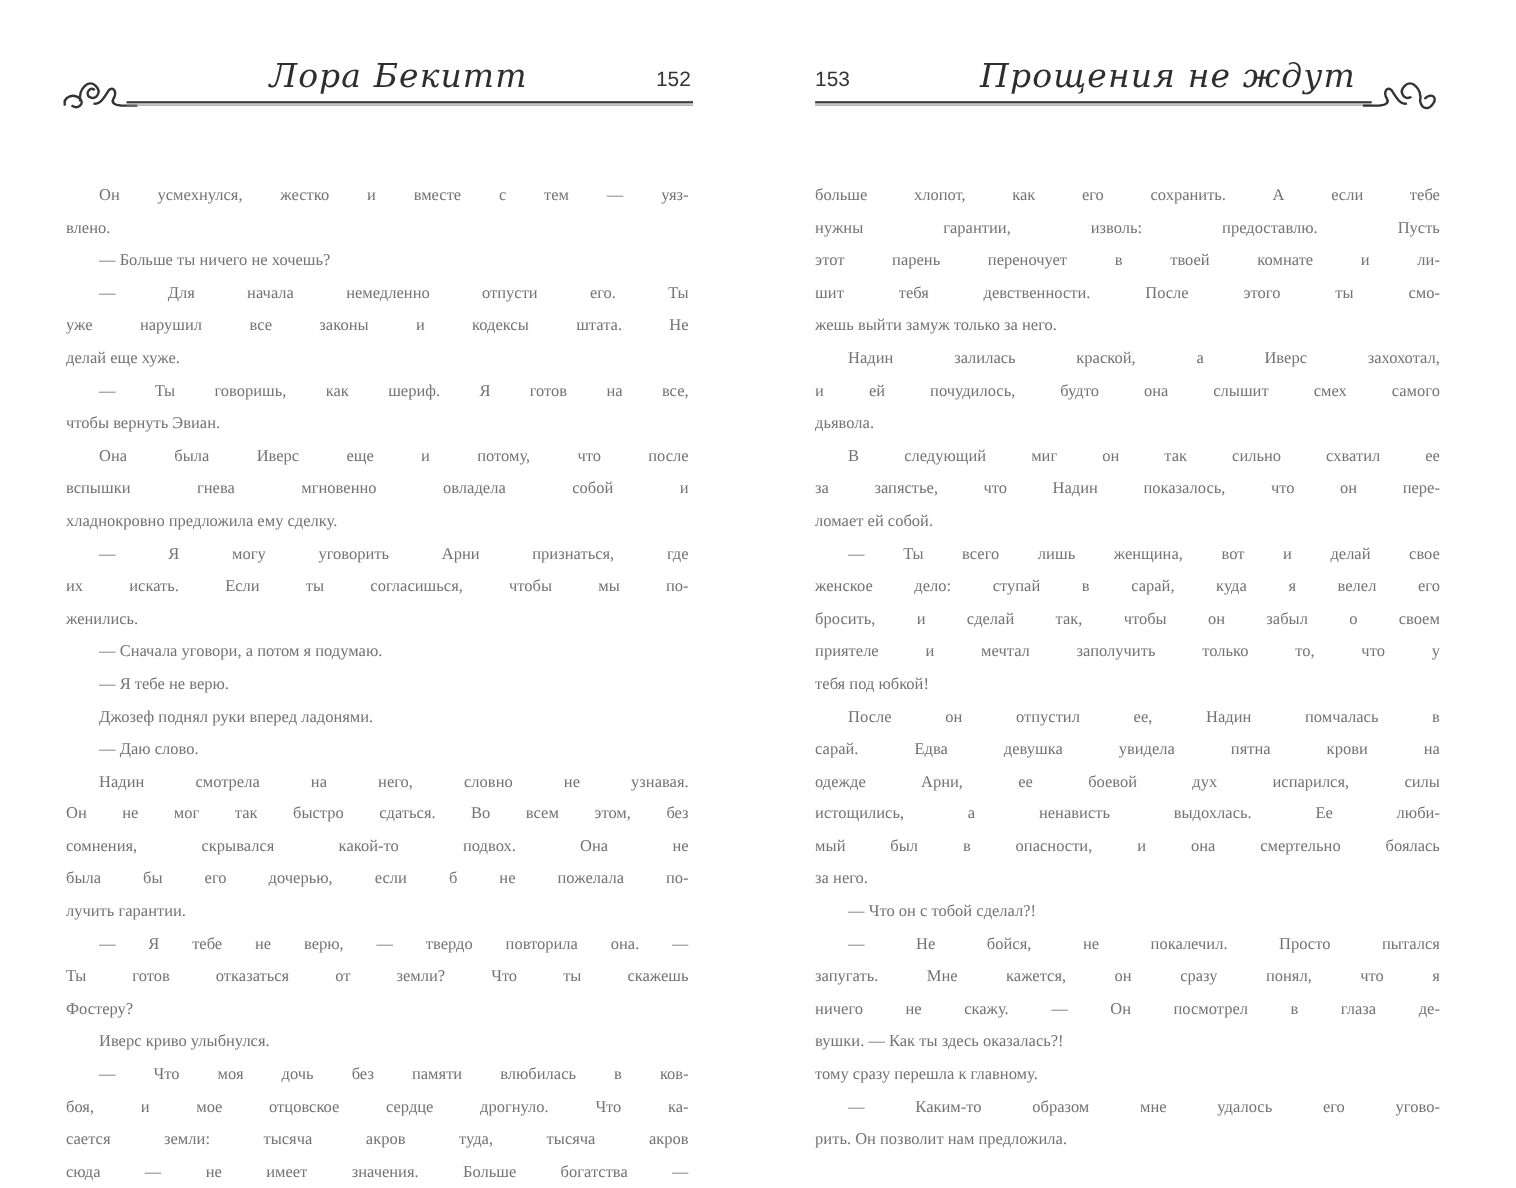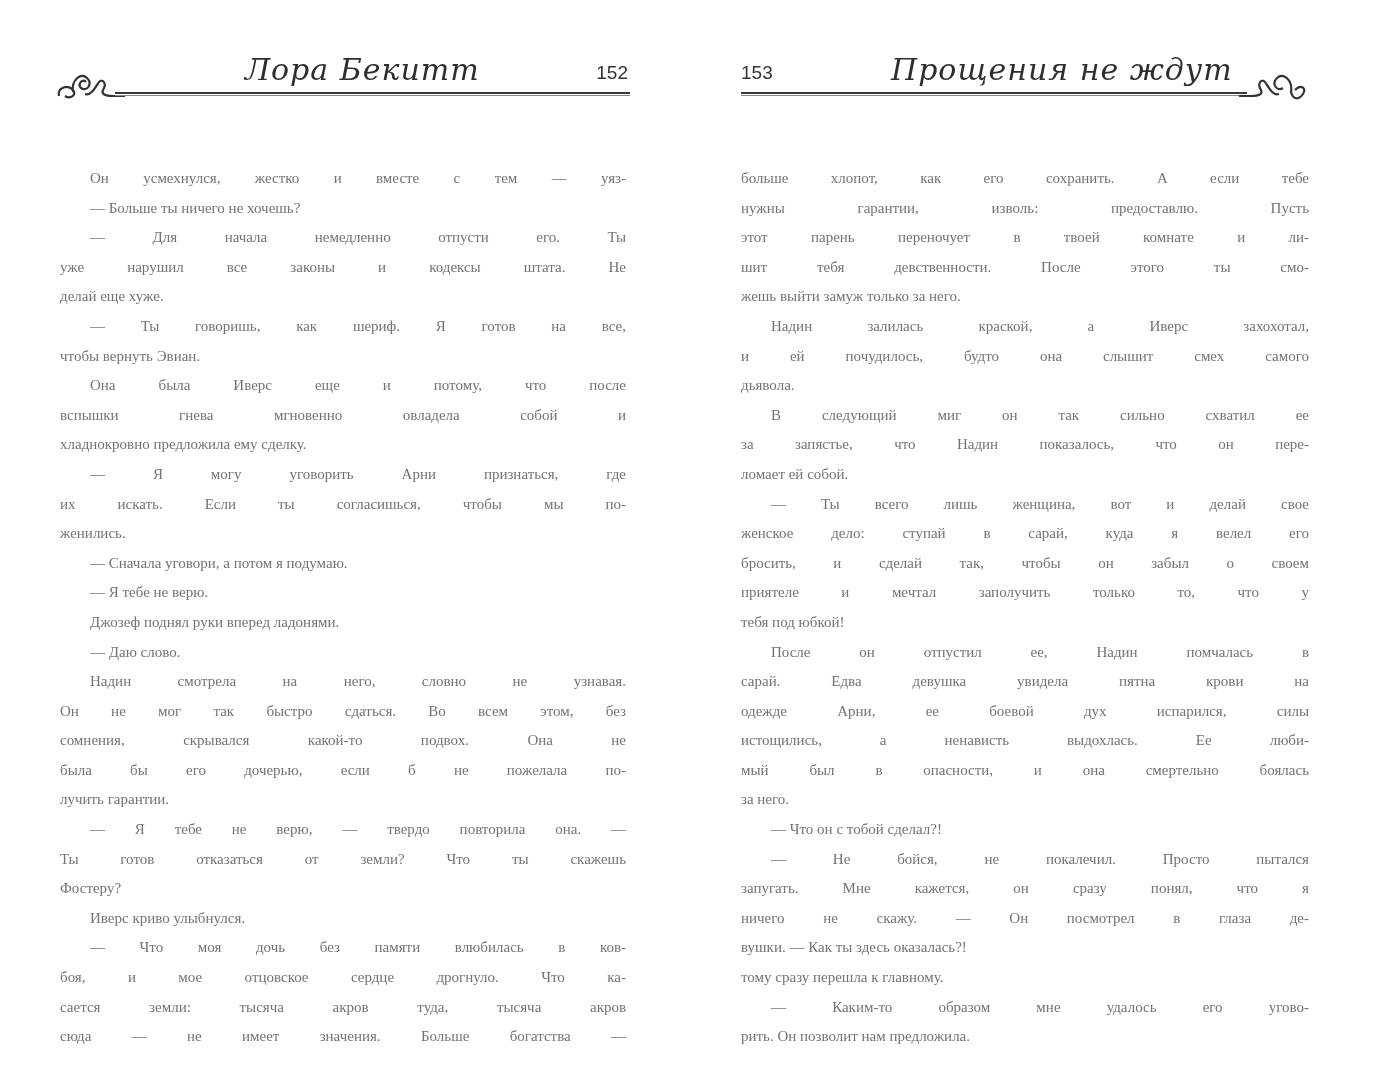--- a/index.html
+++ b/index.html
@@ -54,20 +54,21 @@
   <div class="header">
     <svg class="ornament" viewBox="0 0 70 40">
       <path d="M4 30 C2 22, 12 18, 18 24 C22 28, 16 34, 10 30 M18 26 C16 14, 26 6, 32 12 C38 18, 32 26, 26 22 C22 18, 28 12, 31 16 M30 28 C36 30, 40 22, 44 16 C48 12, 52 18, 48 24 C46 28, 50 30, 58 30 L70 30" fill="none" stroke="#333" stroke-width="2.2"></path>
     </svg>
     <div class="running-title">Лора Бекитт</div>
     <div class="page-number">152</div>
     <div class="rule"></div>
   </div>
   <div class="text" id="left-text">
       <span class="line indent">Он усмехнулся, жестко и вместе с тем — уяз-</span>
+      <span class="line last">влено.</span>
       <span class="line indent last">— Больше ты ничего не хочешь?</span>
       <span class="line indent">— Для начала немедленно отпусти его. Ты</span>
       <span class="line">уже нарушил все законы и кодексы штата. Не</span>
       <span class="line last">делай еще хуже.</span>
       <span class="line indent">— Ты говоришь, как шериф. Я готов на все,</span>
       <span class="line last">чтобы вернуть Эвиан.</span>
       <span class="line indent">Она была Иверс еще и потому, что после</span>
       <span class="line">вспышки гнева мгновенно овладела собой и</span>
       <span class="line last">хладнокровно предложила ему сделку.</span>
       <span class="line indent">— Я могу уговорить Арни признаться, где</span>

